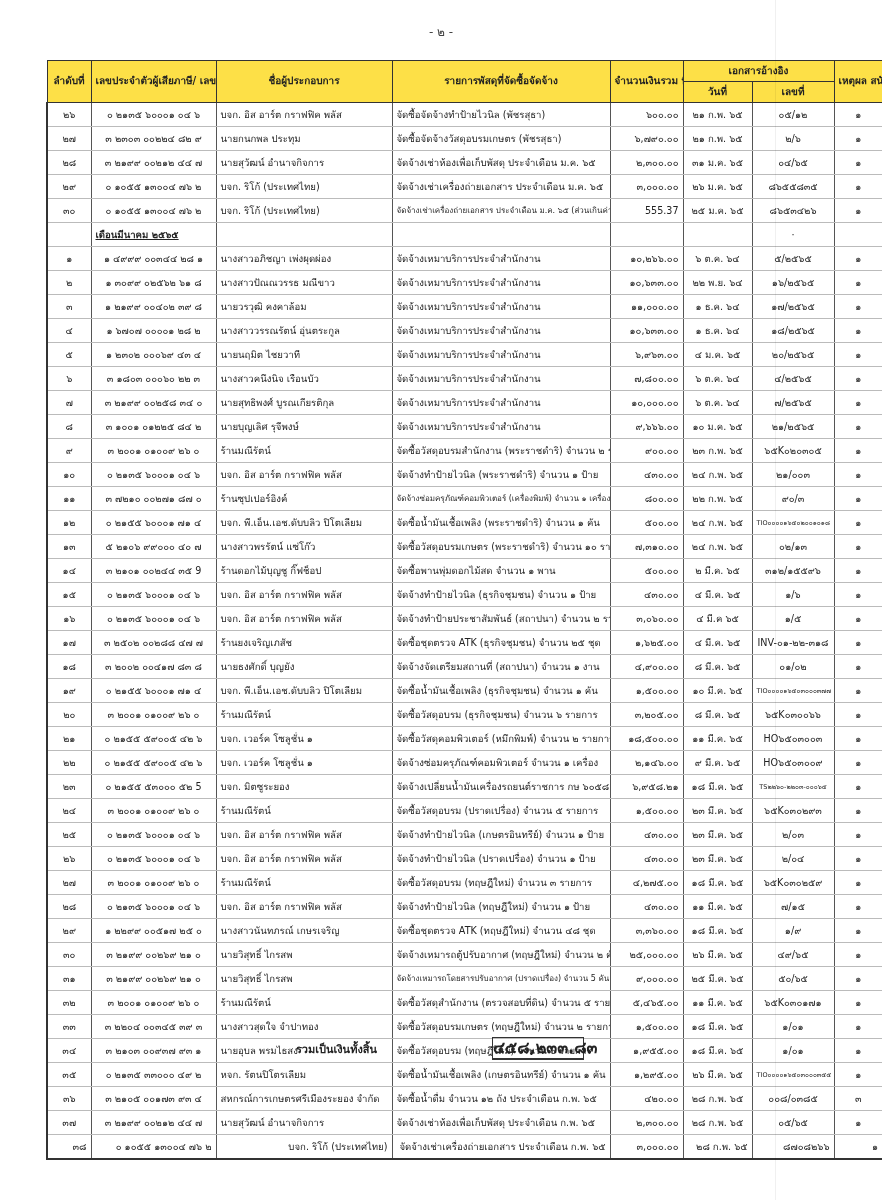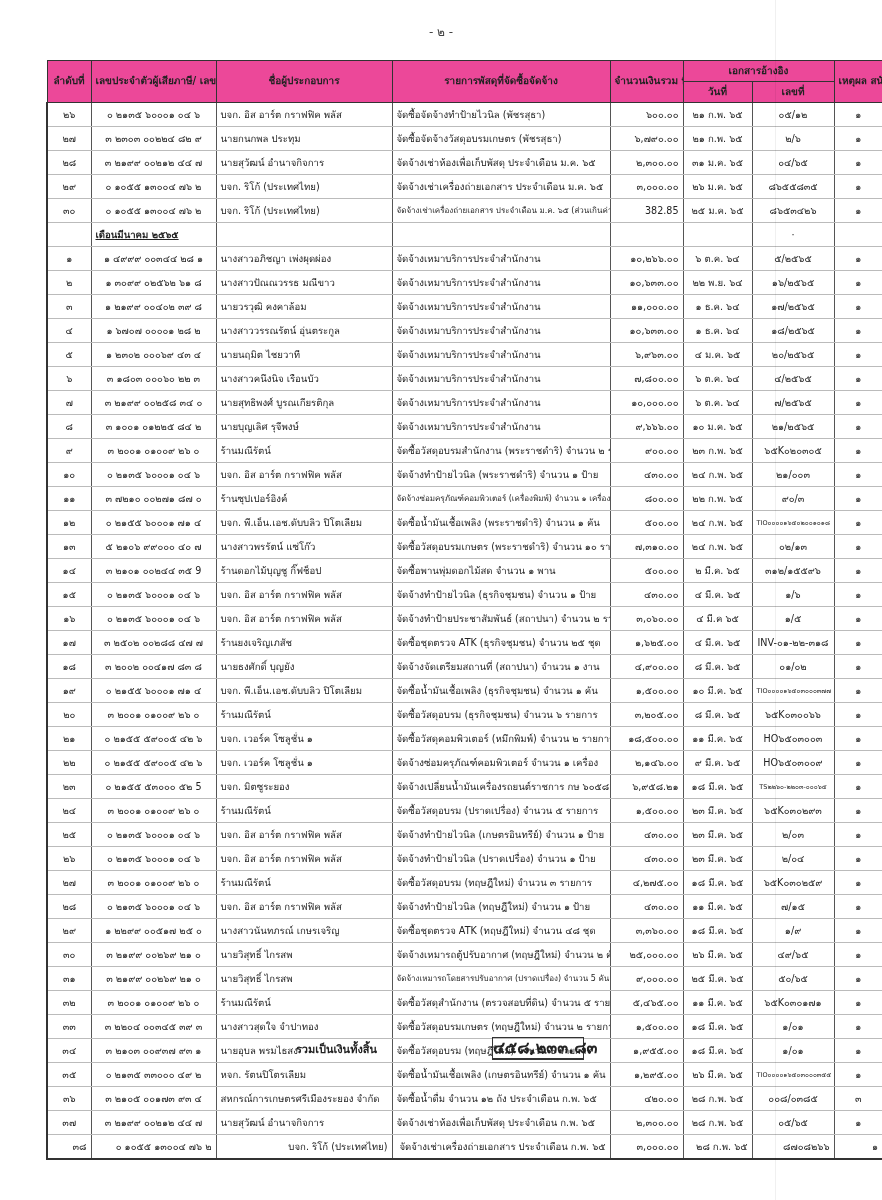--- a/index.html
+++ b/index.html
@@ -1,21 +1,21 @@
 <!DOCTYPE html>
 <html><head>
 <meta charset="utf-8">
 <style>
   html, body { margin:0; padding:0; background:#ffffff; }
   body { width:882px; height:1200px; position:relative; overflow:hidden;
          font-family:"DejaVu Sans", "Liberation Sans", sans-serif; color:#222; }
   .page-num { position:absolute; top:22px; left:0; width:882px; text-align:center; font-size:12px; color:#444; }
   table.main { position:absolute; top:60px; left:46px; border-collapse:collapse; table-layout:fixed; width:808px; font-size:9.6px; }
   table.main td, table.main th { border:1px solid #555; padding:0 4px; height:23px; white-space:nowrap; overflow:hidden; }
-  table.main thead th { background:#ec4899; font-weight:bold; font-size:10px; line-height:1.25; height:20px; text-align:center; border:1.5px solid #333; }
+  table.main thead th { background:#fde047; font-weight:bold; font-size:10px; line-height:1.25; height:20px; text-align:center; border:1.5px solid #333; }
   table.main tbody td { border-top:1px solid #bbb; border-bottom:1px solid #bbb; }
   td.c { text-align:center; }
   td.r { text-align:right; padding-right:6px; }
   td.small { font-size:8px; }
   td.tiny { font-size:6.5px; }
   tr.section td { height:23px; }
   .section-label { text-decoration:underline; font-weight:bold; }
   .outer-left { border-left:2px solid #333 !important; }
   .outer-right { border-right:2px solid #333 !important; }
   .col-sep { border-left:1.5px solid #333 !important; }
@@ -96,21 +96,21 @@
         <td class="r col-sep">๓,๐๐๐.๐๐</td>
         <td class="c col-sep">๒๖ ม.ค. ๖๕</td>
         <td class="c col-sep">๘๖๕๕๘๓๕</td>
         <td class="c outer-right col-sep">๑</td>
       </tr>
       <tr>
         <td class="c outer-left">๓๐</td>
         <td class="c col-sep">๐ ๑๐๕๕ ๑๓๐๐๔ ๗๖ ๒</td>
         <td class="col-sep">บจก. ริโก้ (ประเทศไทย)</td>
         <td class="small col-sep">จัดจ้างเช่าเครื่องถ่ายเอกสาร ประจำเดือน ม.ค. ๖๕ (ส่วนเกินค่าเช่า)</td>
-        <td class="r col-sep">382.85</td>
+        <td class="r col-sep">555.37</td>
         <td class="c col-sep">๒๕ ม.ค. ๖๕</td>
         <td class="c col-sep">๘๖๕๓๔๒๖</td>
         <td class="c outer-right col-sep">๑</td>
       </tr>
       <tr class="section">
         <td class="outer-left"></td>
         <td class="col-sep"><span class="section-label">เดือนมีนาคม ๒๕๖๕</span></td>
         <td class="col-sep"></td>
         <td class="col-sep"></td>
         <td class="col-sep"></td>

